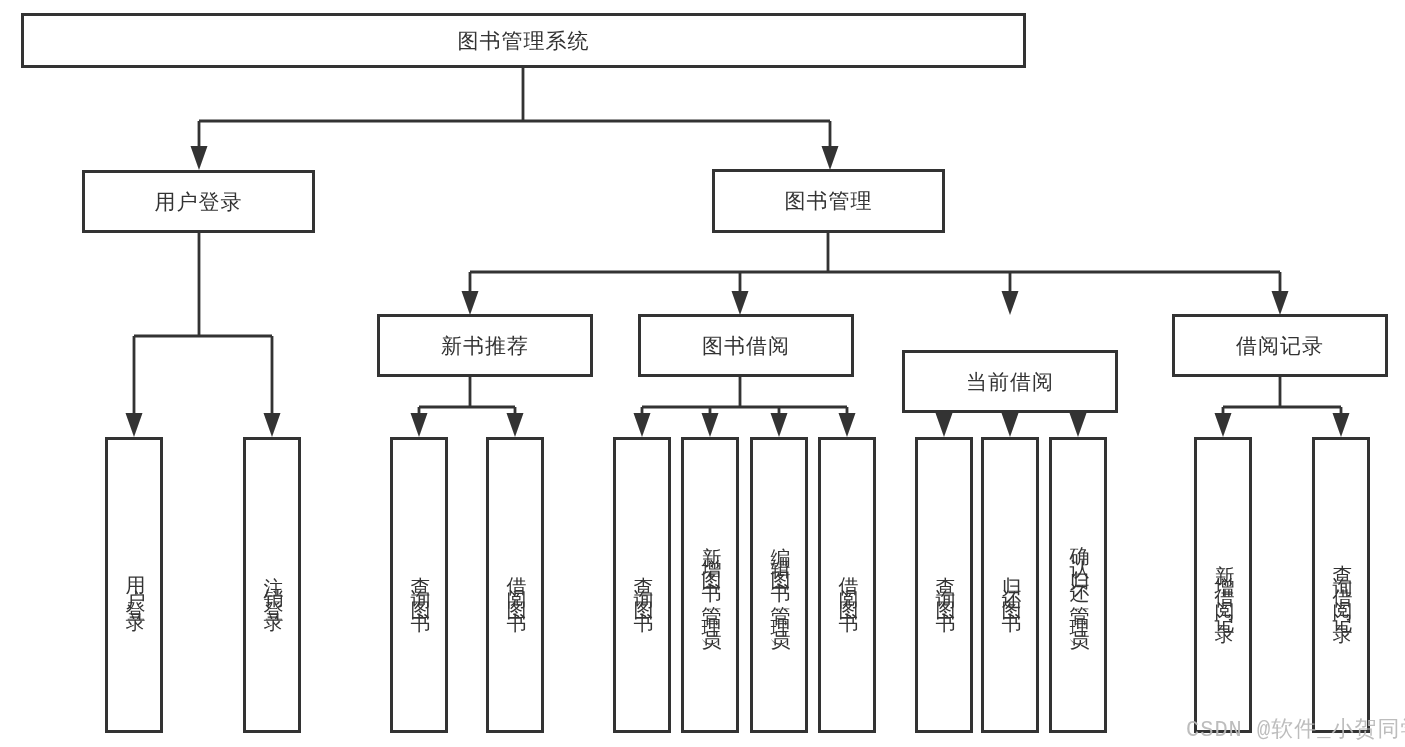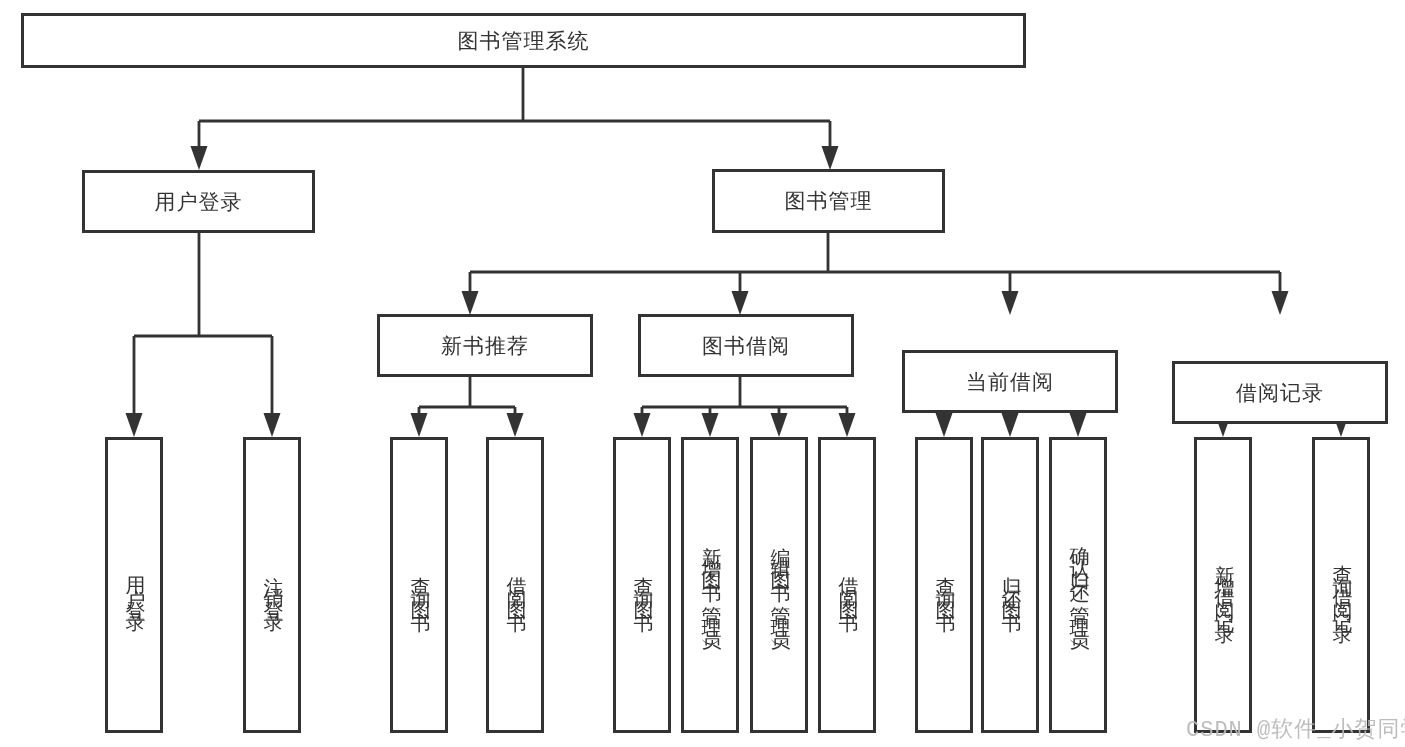--- a/index.html
+++ b/index.html
@@ -119,21 +119,21 @@
 
   <div class="node hbox" style="left:377px; top:314px; width:216px; height:63px;">
     <span>新书推荐</span>
   </div>
   <div class="node hbox" style="left:632px; top:314px; width:216px; height:63px;margin-left:6px;">
     <span>图书借阅</span>
   </div>
   <div class="node hbox" style="left:902px; top:314px; width:216px; height:63px;margin-top:36px;">
     <span>当前借阅</span>
   </div>
-  <div class="node hbox" style="left:1172px; top:314px; width:216px; height:63px;margin-top:47px;">
+  <div class="node hbox" style="left:1172px; top:314px; width:216px; height:63px;">
     <span>借阅记录</span>
   </div>
 
   <div class="node vbox" style="left:105px; top:437px; width:58px; height:296px;">
     <span class="vtext">用户登录</span>
   </div>
   <div class="node vbox" style="left:243px; top:437px; width:58px; height:296px;">
     <span class="vtext">注销登录</span>
   </div>
 

